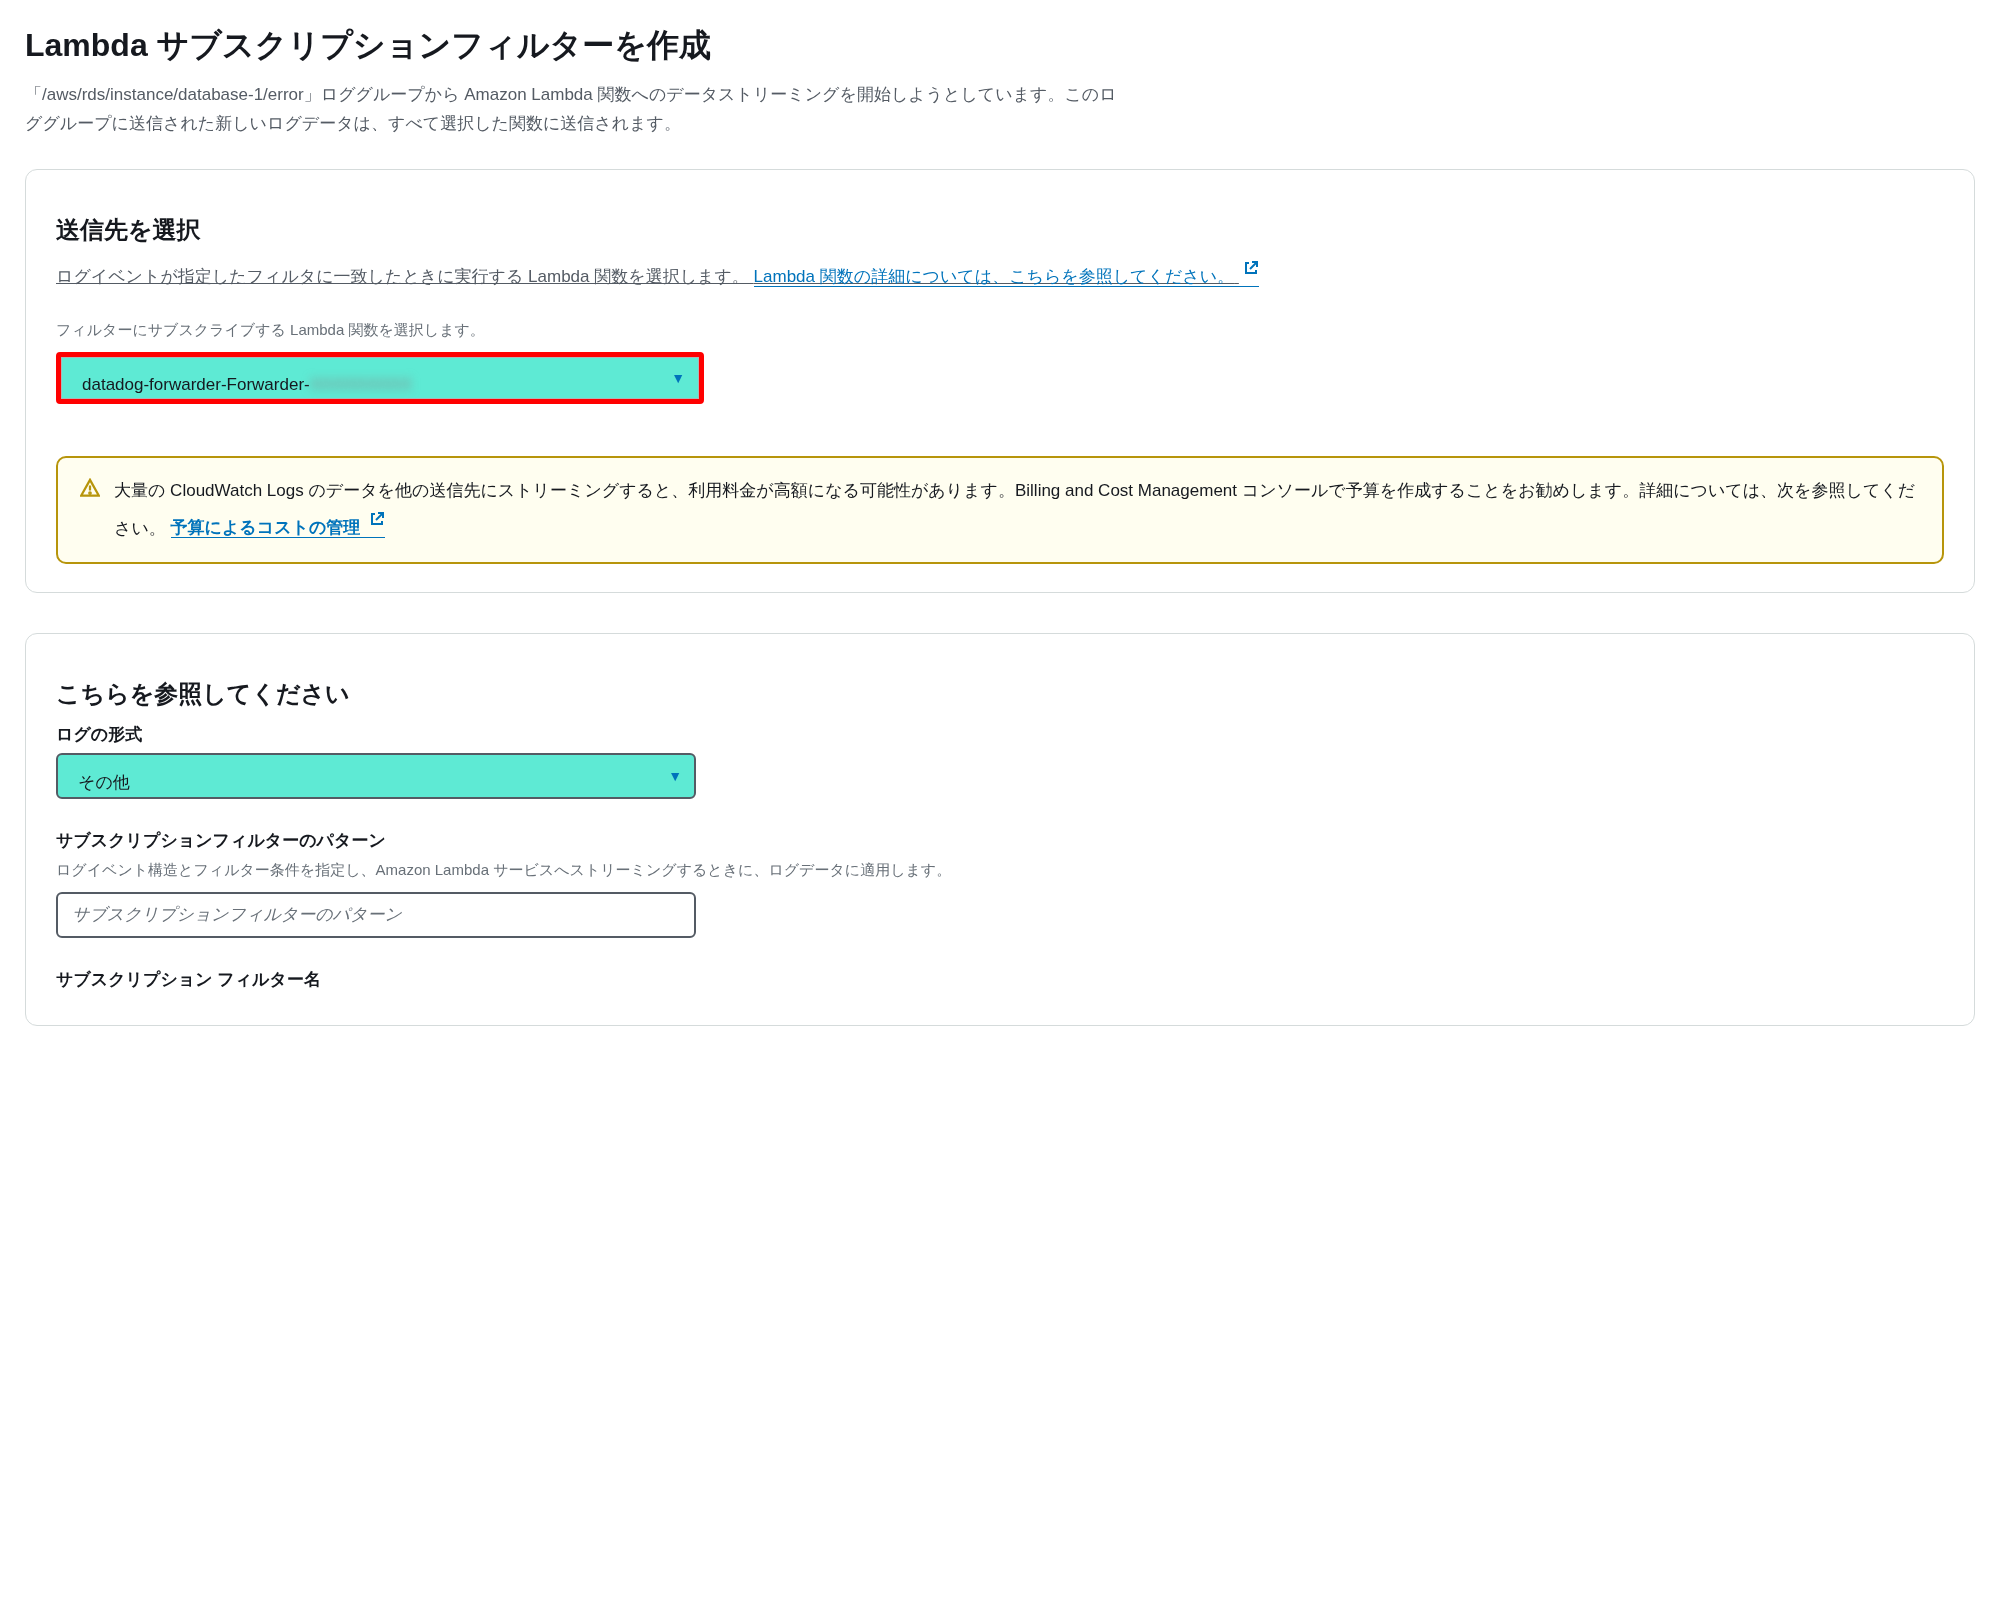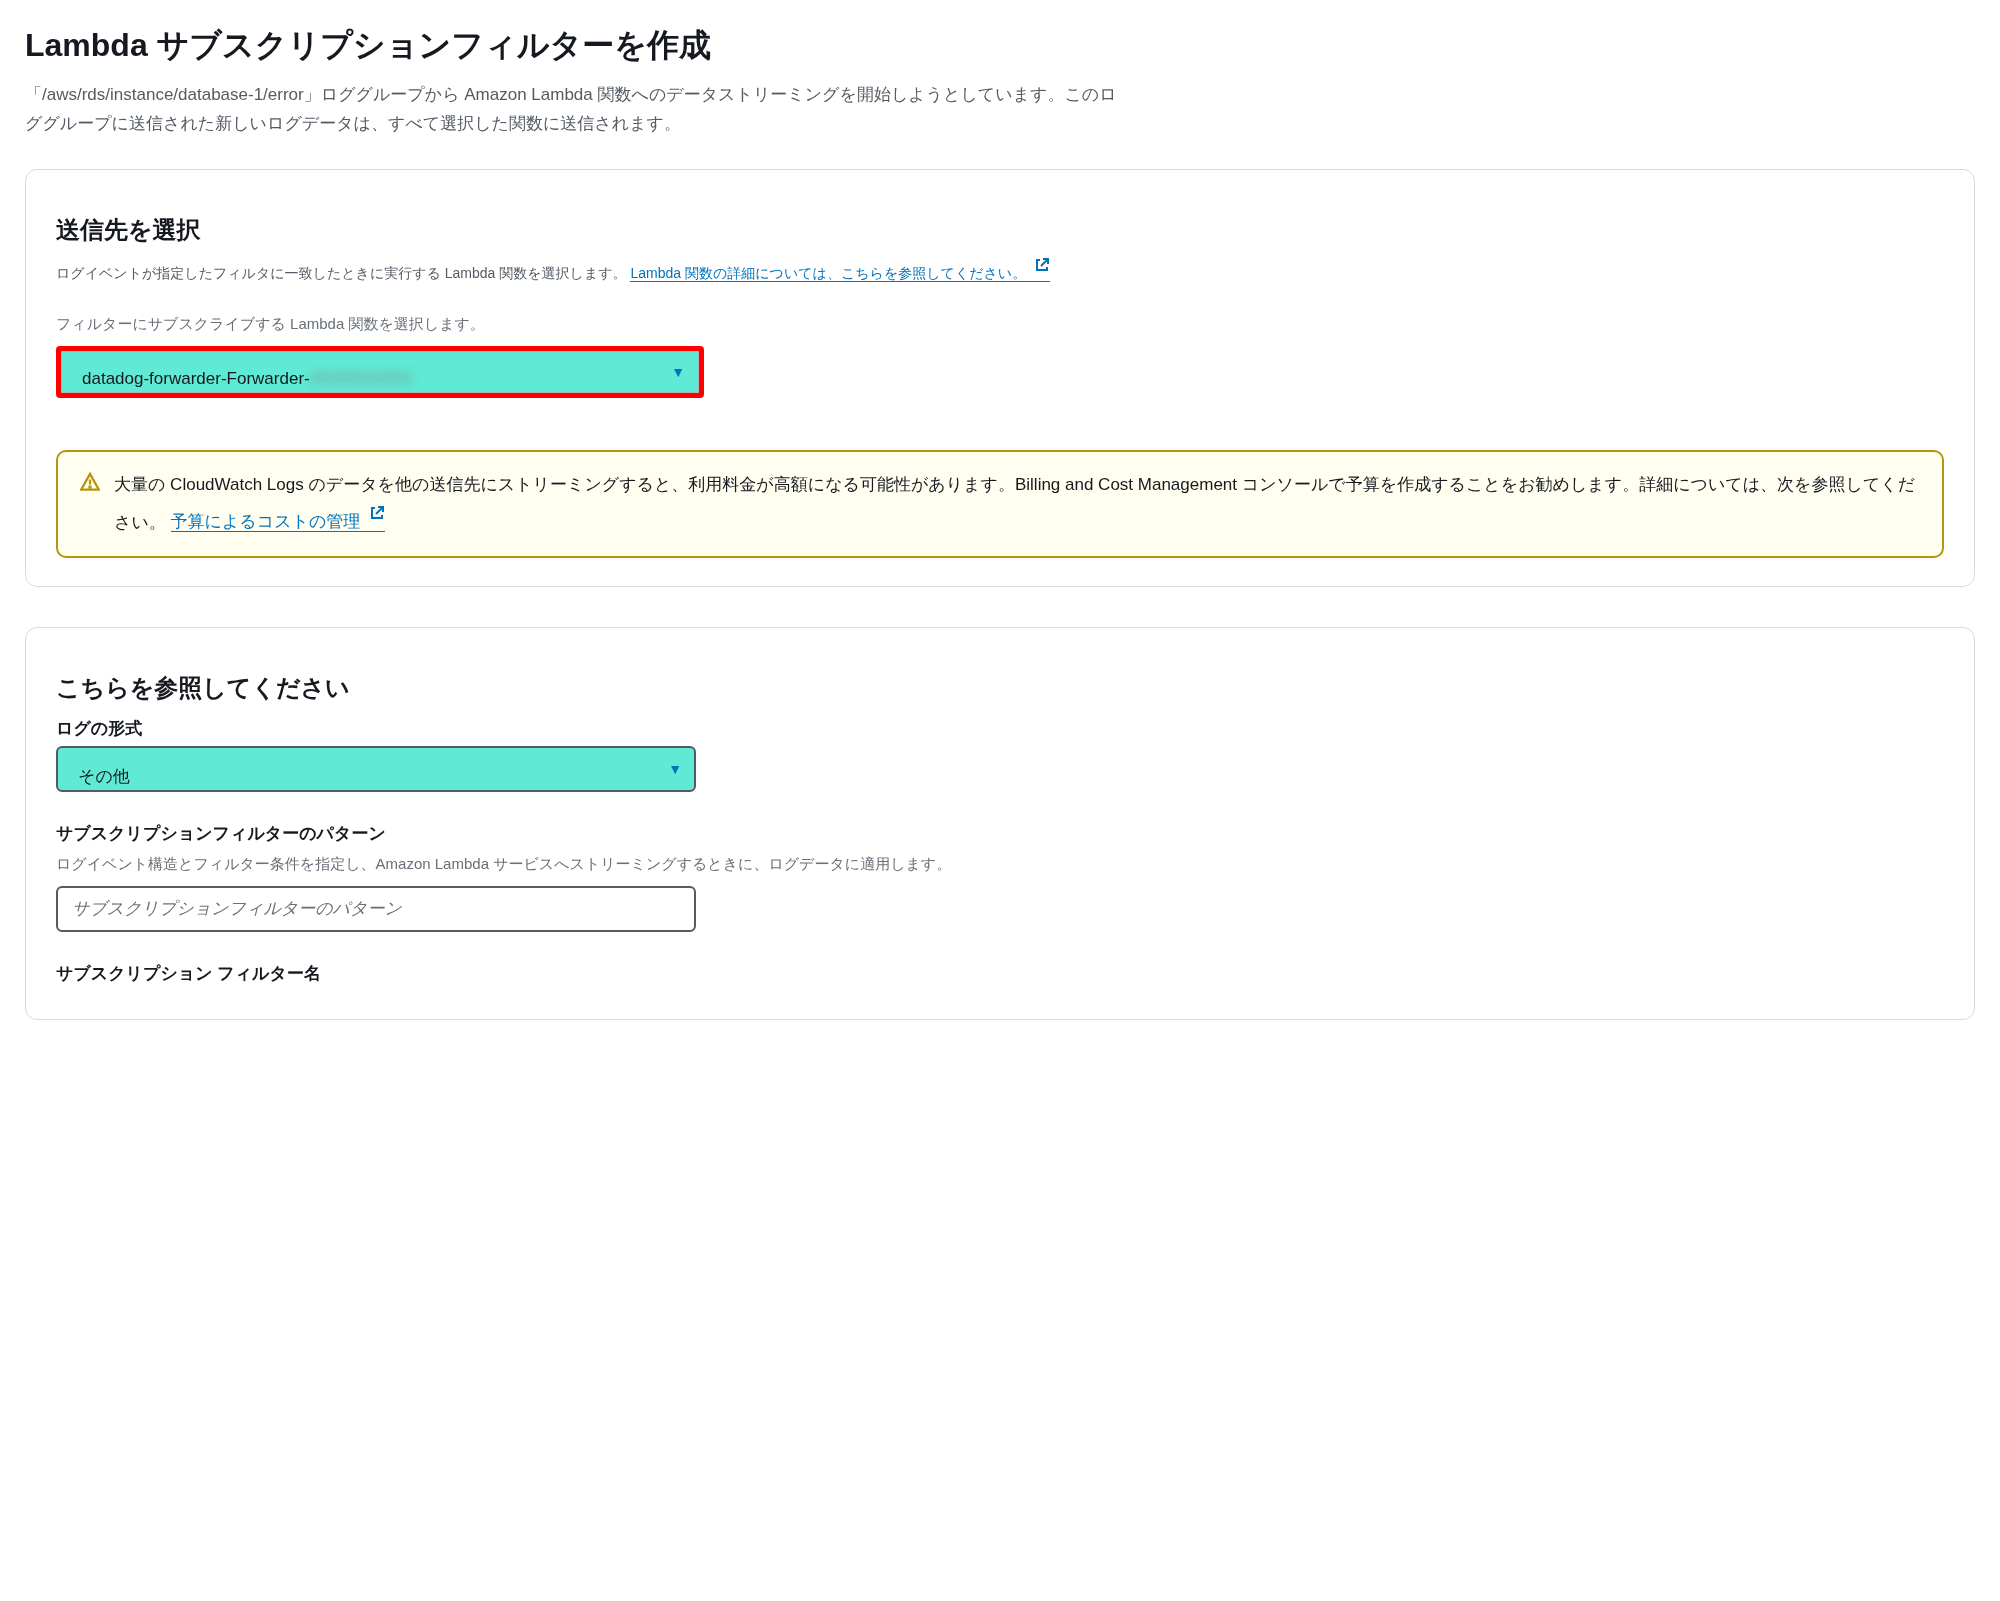--- a/index.html
+++ b/index.html
@@ -36,24 +36,25 @@
       background: #ffffff;
     }
     .section-title {
       font-size: 24px;
       font-weight: 700;
       color: #16191f;
       margin-bottom: 8px;
       margin-top: 13px;
     }
     .section-description {
-      font-size: 14px;
+      font-size: 17px;
       color: #545b64;
       line-height: 1.7;
       margin-bottom: 26px;
+      text-decoration: underline;
     }
     .section-description a {
       color: #0073bb;
       text-decoration: none;
       border-bottom: 1px solid #0073bb;
     }
     .field-label {
       font-size: 17px;
       font-weight: 700;
       color: #16191f;
@@ -120,20 +121,21 @@
     }
     .alert-text {
       font-size: 17px;
       color: #16191f;
       line-height: 1.8;
     }
     .alert-text a {
       color: #0073bb;
       text-decoration: none;
       border-bottom: 1px solid #0073bb;
+      font-weight: bold;
     }
     .text-input {
       width: 640px;
       max-width: 100%;
       height: 46px;
       border: 2px solid #545b64;
       border-radius: 6px;
       padding: 0 14px;
       font-size: 17px;
       color: #16191f;

